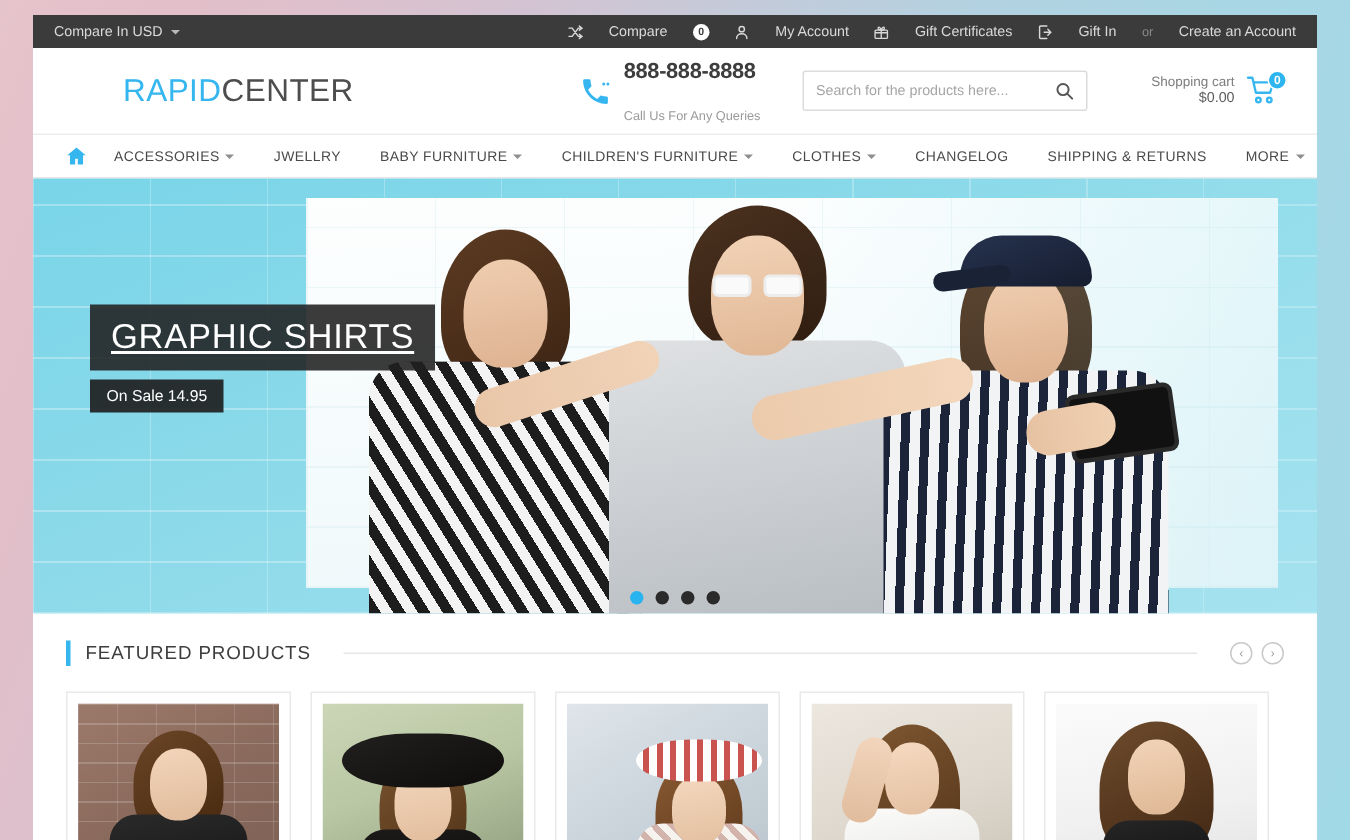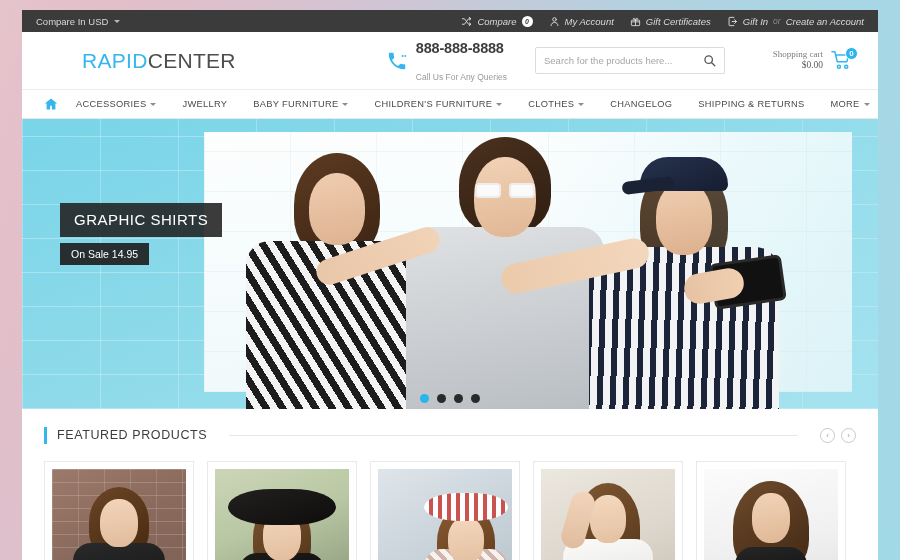--- a/index.html
+++ b/index.html
@@ -31,21 +31,21 @@
     background: #3b3b3b;
     display: flex;
     align-items: center;
     justify-content: space-between;
     padding: 0 14px;
     color: #d9d9d9;
     font-size: 9.5px;
   }
   .topbar-left { display: flex; align-items: center; gap: 4px; cursor: pointer; }
   .topbar-right { display: flex; align-items: center; gap: 16px; }
-  .tb-item { display: flex; align-items: center; gap: 5px; cursor: pointer; white-space: nowrap; font-style: italic; }
+  .tb-item { display: flex; align-items: center; gap: 17px; cursor: pointer; white-space: nowrap; }
   .caret-sm {
     display: inline-block; width: 0; height: 0; margin-left: 2px;
     border-left: 3px solid transparent; border-right: 3px solid transparent;
     border-top: 3px solid #b9b9b9;
   }
   .badge-white {
     display: inline-flex; align-items: center; justify-content: center;
     width: 11px; height: 11px; border-radius: 50%;
     background: #ffffff; color: #3b3b3b; font-size: 7px; font-weight: bold;
   }
@@ -86,21 +86,21 @@
     border: 0; outline: 0; flex: 1;
     font-size: 9.5px; color: #8e8e8e;
     font-family: "Liberation Sans", sans-serif;
     background: transparent;
   }
   .search-wrap input::placeholder { color: #a6a6a6; }
   .search-btn { width: 13px; height: 13px; color: #555; cursor: pointer; flex: none; }
   .search-btn svg { width: 13px; height: 13px; display: block; }
 
   .cart-block { margin-left: auto; display: flex; align-items: center; gap: 7px; cursor: pointer; }
-  .cart-text { text-align: right; line-height: 1.25; font-family: Liberation Serif, serif; }
+  .cart-text { text-align: right; line-height: 1.25; }
   .cart-label { font-size: 9px; color: #7d7d7d; }
   .cart-total { font-size: 9.5px; color: #5c5c5c; }
   .cart-ico-wrap { position: relative; width: 26px; height: 22px; }
   .cart-ico { width: 24px; height: 20px; color: #35b6ef; }
   .cart-ico svg { width: 24px; height: 20px; display: block; }
   .cart-badge {
     position: absolute; right: -2px; top: -3px;
     width: 13px; height: 13px; border-radius: 50%;
     background: #2cb5ef; color: #fff;
     font-size: 8px; font-weight: bold;
@@ -237,22 +237,22 @@
   .hero-fade {
     position: absolute; inset: 0;
     background: linear-gradient(90deg, rgba(122,214,232,0) 60%, rgba(160,226,239,.25) 100%);
     pointer-events: none;
   }
 
   .hero-caption { position: absolute; left: 38px; top: 84px; z-index: 10; }
   .cap-title {
     display: inline-block;
     background: rgba(32,32,32,.88); color: #fff;
-    font-size: 15px; letter-spacing: 0.5px;
-    padding: 8px 14px 9px 14px; white-space: nowrap;
+    font-size: 23px; letter-spacing: 0.5px;
+    padding: 8px 14px 9px 14px; white-space: nowrap; text-decoration: underline;
   }
   .cap-sale {
     display: inline-block; margin-top: 6px;
     background: rgba(28,28,28,.9); color: #fff;
     font-size: 10.5px; padding: 5px 11px; white-space: nowrap;
   }
   .cap-btn {
     display: inline-block; margin-top: 11px;
     background: #29b4ef; color: #fff;
     font-size: 10px; font-weight: bold; letter-spacing: .6px;

